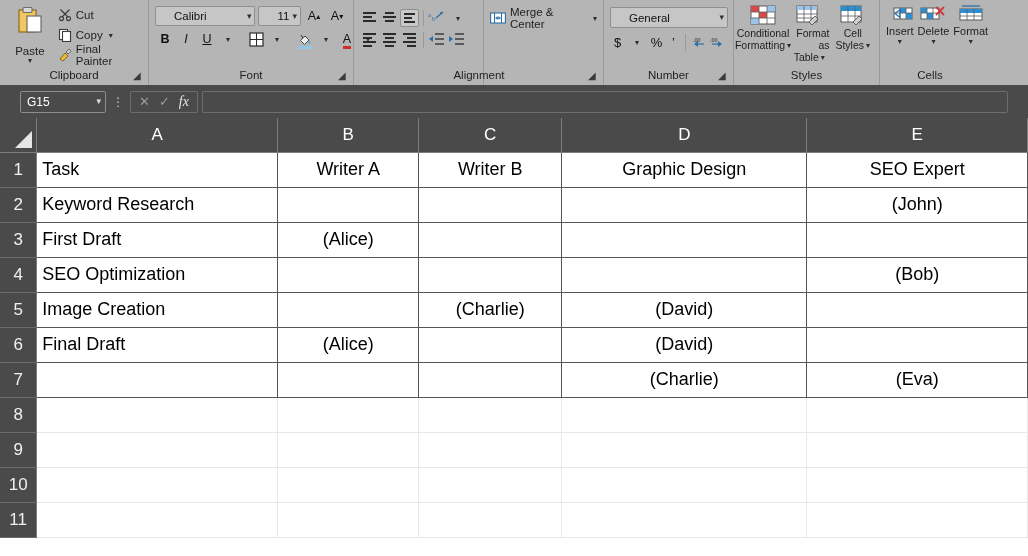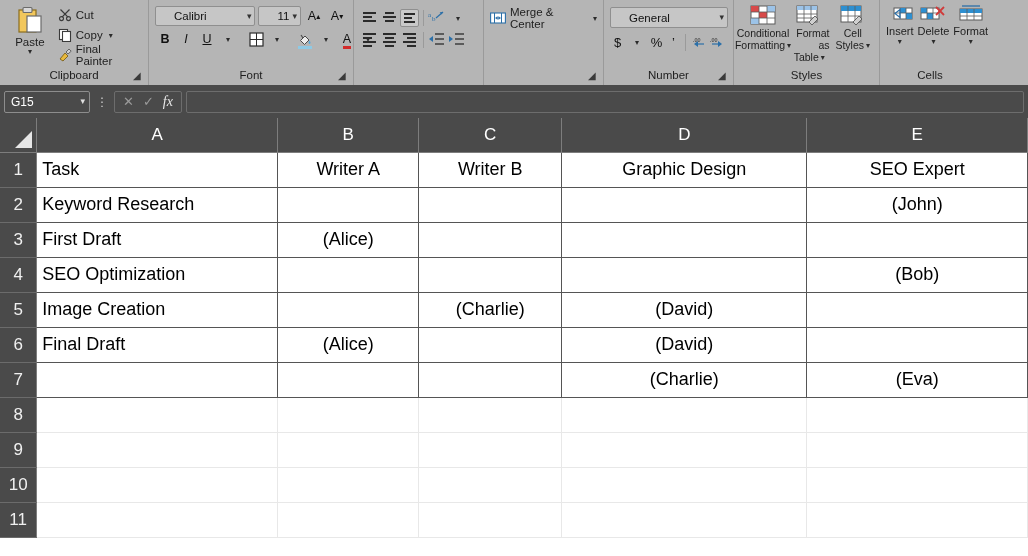--- a/index.html
+++ b/index.html
@@ -43,21 +43,21 @@
     line-height: 10px;
   }
   .rgroup-body { display: flex; align-items: flex-start; gap: 2px; }
 
   
   .clipboard { width: 148px; }
   .paste-btn {
     display: flex; flex-direction: column; align-items: center;
     width: 48px; padding-top: 2px;
   }
-  .paste-label { font-size: 11.5px; color: #1e1e1e; margin-top: 1px; }
+  .paste-label { font-size: 11.5px; color: #1e1e1e; margin-top: 10px; }
   .caret-sm { font-size: 8px; color: #2b2b2b; line-height: 7px; }
   .clip-col { display: flex; flex-direction: column; gap: 2px; padding-top: 3px; }
   .clip-item {
     display: flex; align-items: center; gap: 4px;
     font-size: 11.5px; color: #1e1e1e;
     height: 18px; padding: 0 2px;
   }
   .clip-item .caret-sm { font-size: 8px; margin-left: 2px; }
 
   
@@ -133,21 +133,21 @@
   }
 
   
   .gicon { display: block; }
 
   
   .formula-bar {
     width: 1028px; height: 33px;
     background: #4a4a4a;
     display: flex; align-items: center;
-    padding: 0 4px;
+    padding: 0 20px;
     gap: 4px;
   }
   .namebox {
     width: 86px; height: 22px;
     background: #4a4a4a;
     border: 1px solid #8d8d8d;
     border-radius: 2px;
     display: flex; align-items: center;
     padding: 0 4px 0 6px;
     color: #ffffff; font-size: 12px;
@@ -442,20 +442,21 @@
             <line x1="11.5" y1="2" x2="11.5" y2="12" stroke="#2b6fa8" stroke-width="1"></line>
             <line x1="5.5" y1="7" x2="10.5" y2="7" stroke="#2b6fa8" stroke-width="1"></line>
             <path d="M5.5 7 l2 -2 v4 z" fill="#2b6fa8"></path>
               <path d="M10.5 7 l-2 -2 v4 z" fill="#2b6fa8"></path>
           </svg>
         </span>
         <span>Merge &amp; Center</span>
         <span class="caret-sm">▾</span>
       </div>
     </div>
+    <div class="rgroup-label" style="left:-130px;width:250px;">Alignment</div>
     <div class="dlg-launcher">◢</div>
   </div>
 
   <div class="rgroup numgrp">
     <div style="display:flex;flex-direction:column;padding-top:4px;">
       <div class="combo combo-num">
         <span class="cval">General</span>
         <span class="caret-sm">▾</span>
       </div>
       <div class="num-row">

